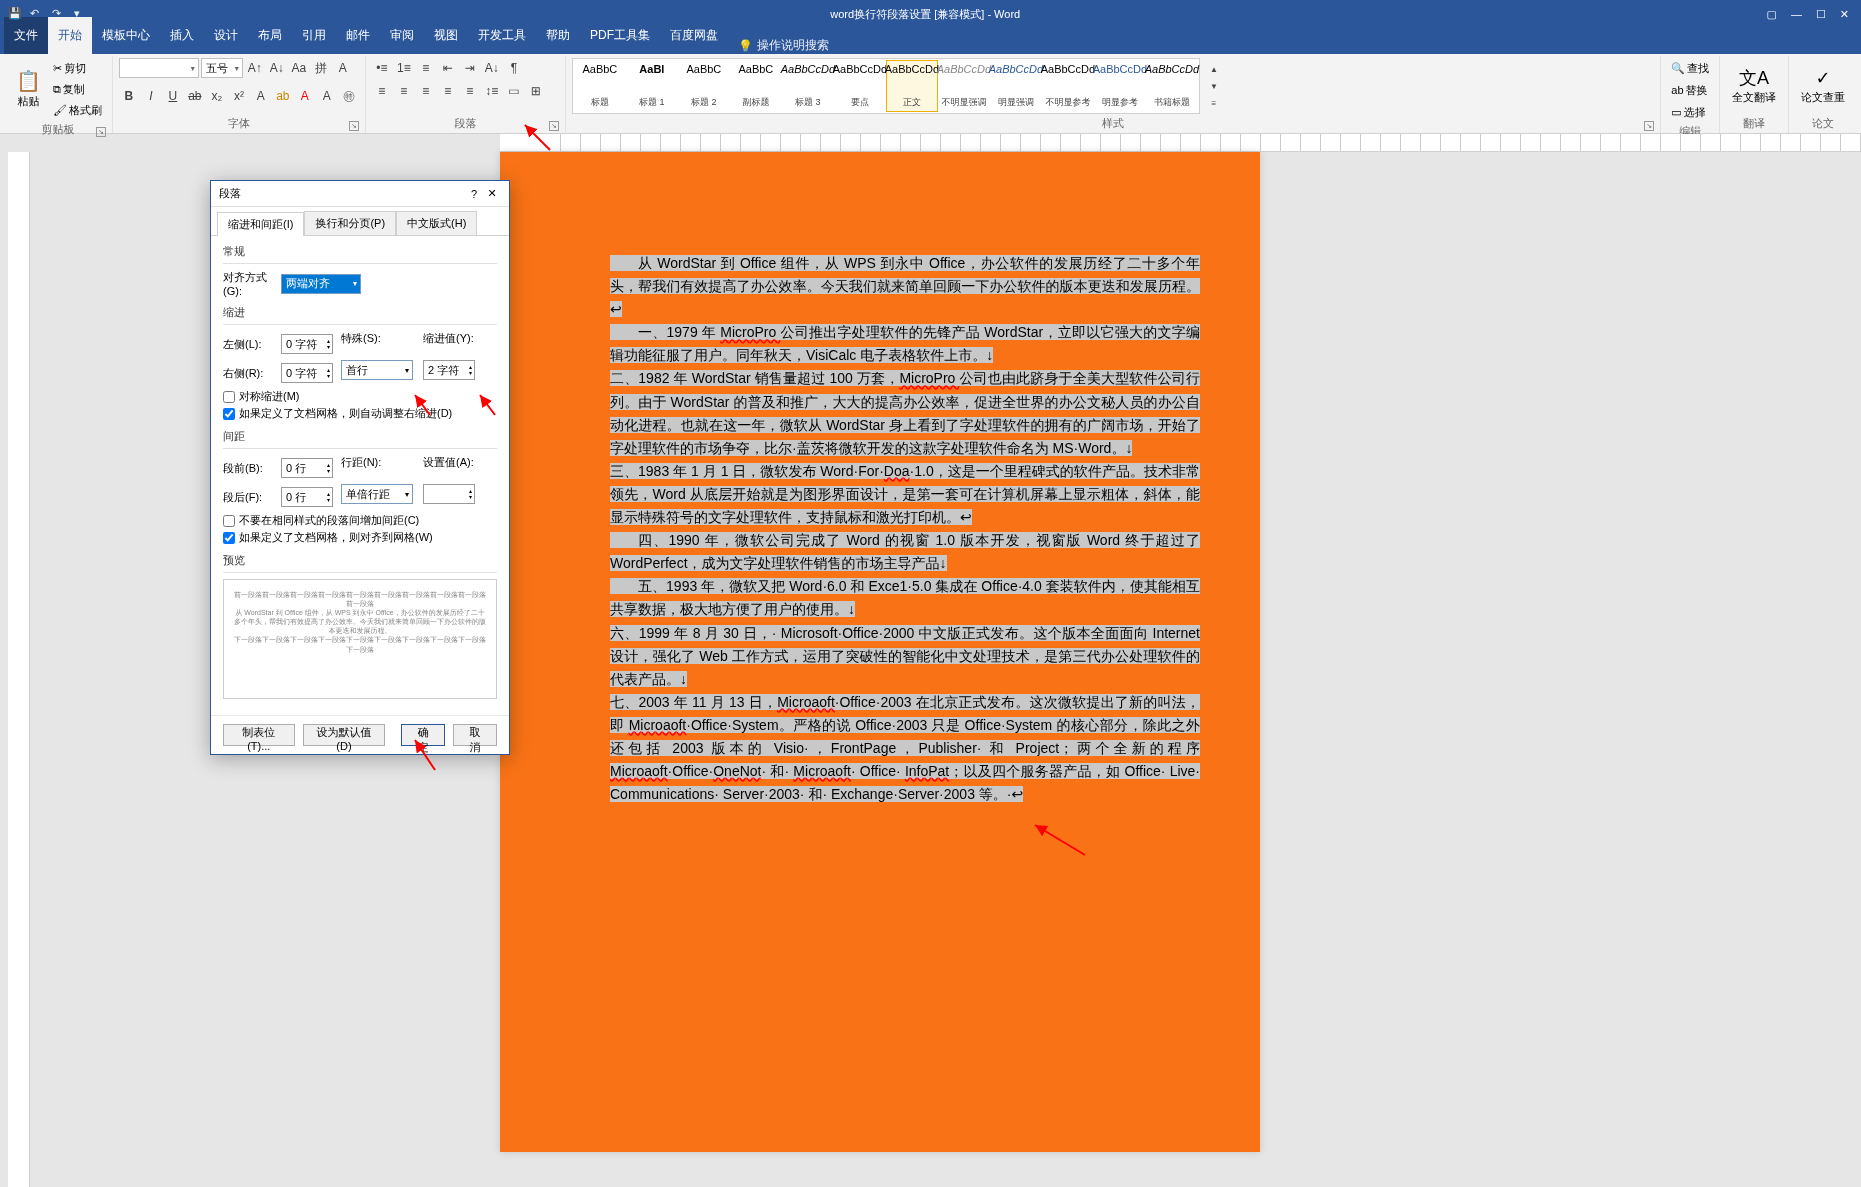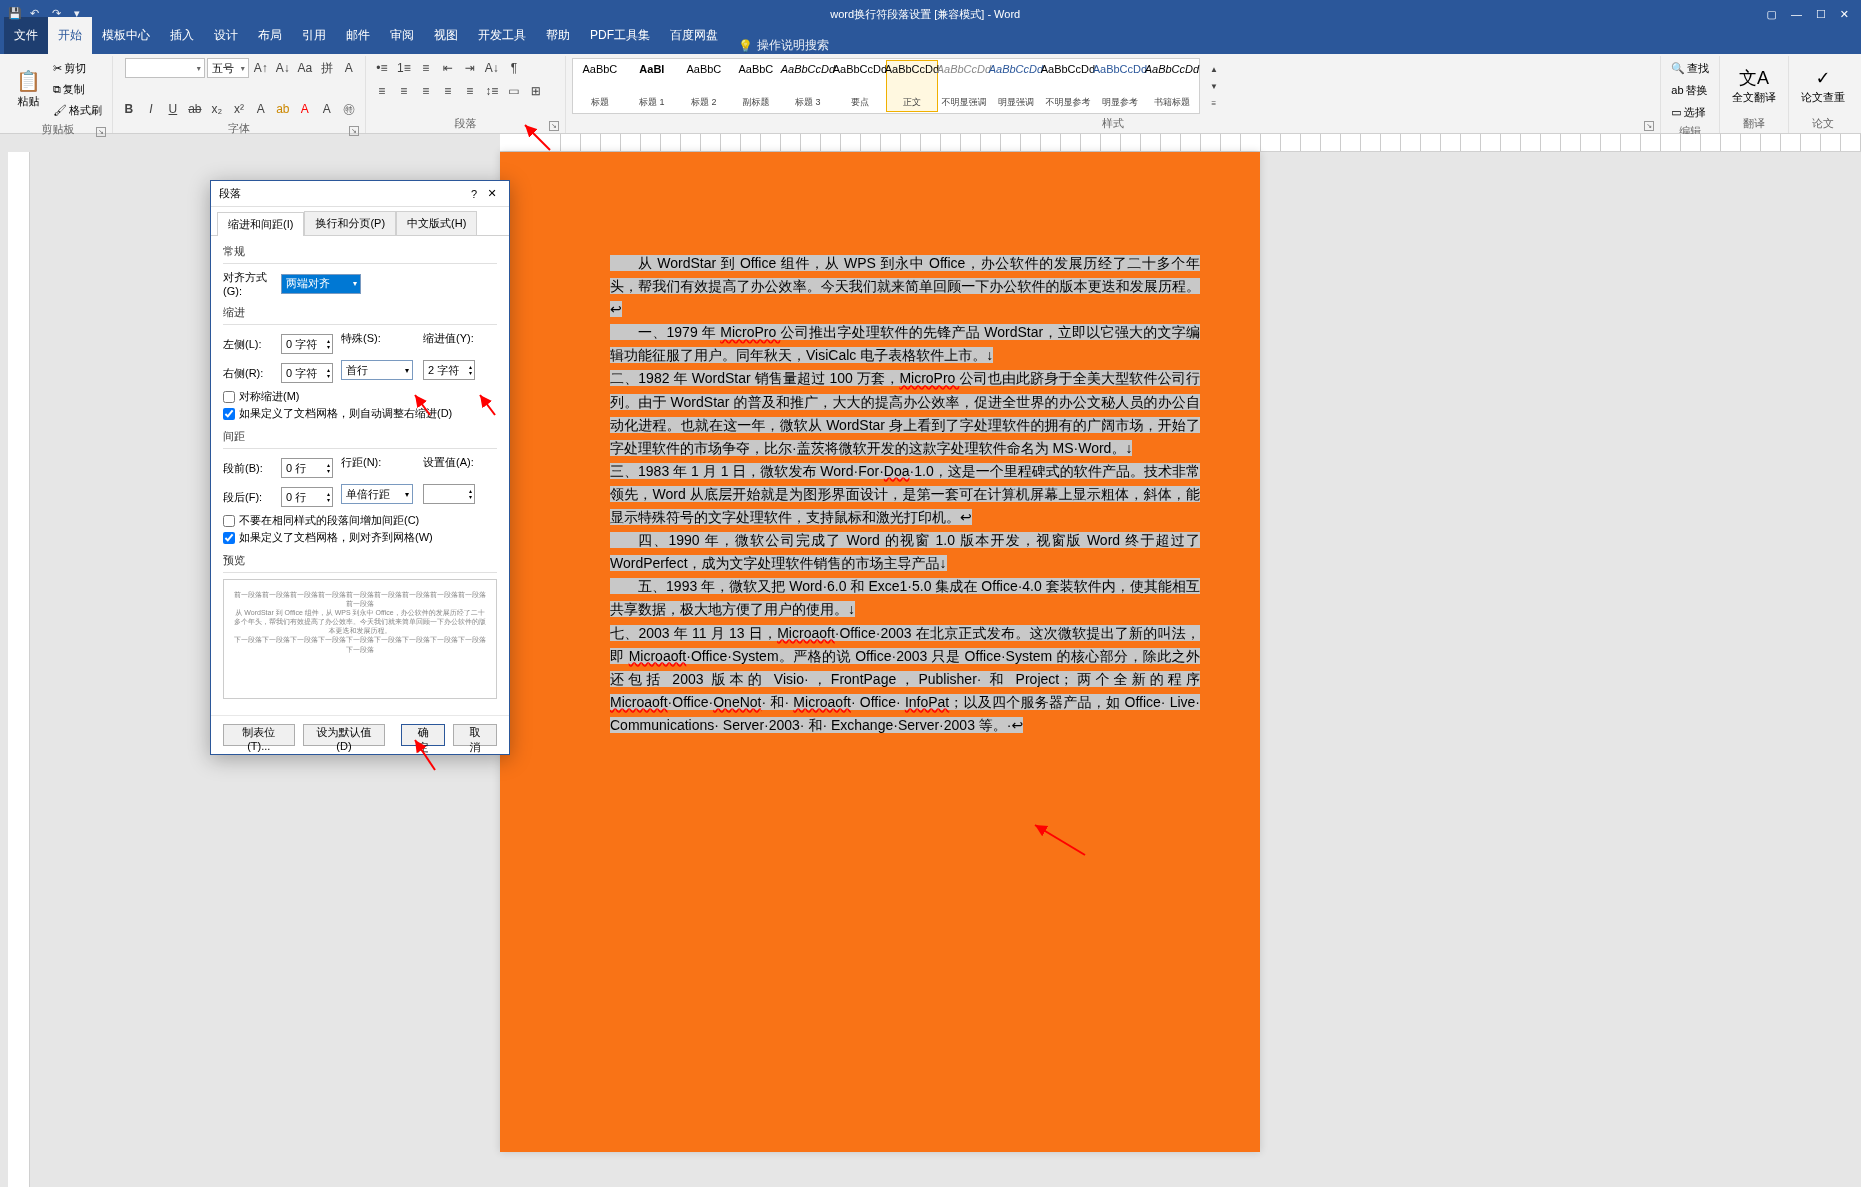--- a/index.html
+++ b/index.html
@@ -141,21 +141,21 @@
         <div class="rbtn">
             <span>🖌</span>
             <span>格式刷</span>
           </div>
       </div>
     </div>
     <div class="label"><span>剪贴板</span><span class="launcher">↘</span></div>
   </div>
 
   <div class="group" style="min-width:230px">
-    <div class="controls vstack" style="align-items:flex-end;gap:21px">
+    <div class="controls vstack" style="align-items:flex-start;gap:8px">
       <div style="display:flex;gap:2px">
         <div class="combo" style="width:80px"></div>
         <div class="combo" style="width:42px">五号</div>
         <div class="iconbtn">A↑</div>
         <div class="iconbtn">A↓</div>
         <div class="iconbtn">Aa</div>
         <div class="iconbtn">拼</div>
         <div class="iconbtn">A</div>
       </div>
       <div style="display:flex;gap:2px">
@@ -314,20 +314,21 @@
 
 <div class="docarea">
   <div class="ruler-v"></div>
   <div class="page">
     <p><span class="sel" style="padding-left:2em">从 WordStar 到 Office 组件，从 WPS 到永中 Office，办公软件的发展历经了二十多个年头，帮我们有效提高了办公效率。今天我们就来简单回顾一下办公软件的版本更迭和发展历程。↩</span></p>
     <p><span class="sel" style="padding-left:2em">一、1979 年 </span><span class="sel err">MicroPro </span><span class="sel">公司推出字处理软件的先锋产品 WordStar，立即以它强大的文字编辑功能征服了用户。同年秋天，VisiCalc 电子表格软件上市。↓</span></p>
     <p><span class="sel">二、1982 年 WordStar 销售量超过 100 万套，</span><span class="sel err">MicroPro </span><span class="sel">公司也由此跻身于全美大型软件公司行列。由于 WordStar 的普及和推广，大大的提高办公效率，促进全世界的办公文秘人员的办公自动化进程。也就在这一年，微软从 WordStar 身上看到了字处理软件的拥有的广阔市场，开始了字处理软件的市场争夺，比尔·盖茨将微软开发的这款字处理软件命名为 MS·Word。↓</span></p>
     <p><span class="sel">三、1983 年 1 月 1 日，微软发布 Word·For·</span><span class="sel err">Doa</span><span class="sel">·1.0，这是一个里程碑式的软件产品。技术非常领先，Word 从底层开始就是为图形界面设计，是第一套可在计算机屏幕上显示粗体，斜体，能显示特殊符号的文字处理软件，支持鼠标和激光打印机。↩</span></p>
     <p><span class="sel" style="padding-left:2em">四、1990 年，微软公司完成了 Word 的视窗 1.0 版本开发，视窗版 Word 终于超过了 WordPerfect，成为文字处理软件销售的市场主导产品↓</span></p>
     <p><span class="sel" style="padding-left:2em">五、1993 年，微软又把 Word·6.0 和 Exce1·5.0 集成在 Office·4.0 套装软件内，使其能相互共享数据，极大地方便了用户的使用。↓</span></p>
+    <p><span class="sel">六、1999 年 8 月 30 日，· Microsoft·Office·2000 中文版正式发布。这个版本全面面向 Internet 设计，强化了 Web 工作方式，运用了突破性的智能化中文处理技术，是第三代办公处理软件的代表产品。↓</span></p>
     <p><span class="sel">七、2003 年 11 月 13 日，</span><span class="sel err">Microaoft</span><span class="sel">·Office·2003 在北京正式发布。这次微软提出了新的叫法，即 </span><span class="sel err">Microaoft</span><span class="sel">·Office·System。严格的说 Office·2003 只是 Office·System 的核心部分，除此之外还包括 2003 版本的 Visio·，FrontPage，Publisher· 和 Project；两个全新的程序 </span><span class="sel err">Microaoft</span><span class="sel">·Office·</span><span class="sel err">OneNot</span><span class="sel">· 和· </span><span class="sel err">Microaoft</span><span class="sel">· Office· </span><span class="sel err">InfoPat</span><span class="sel">；以及四个服务器产品，如 Office· Live· Communications· Server·2003· 和· Exchange·Server·2003 等。·↩</span></p>
   </div>
 </div>
 
 <div class="dialog">
   <div class="dtitle">
     <span class="t">段落</span>
     <span class="dclose">?</span>
     <span class="dclose">✕</span>
   </div>

